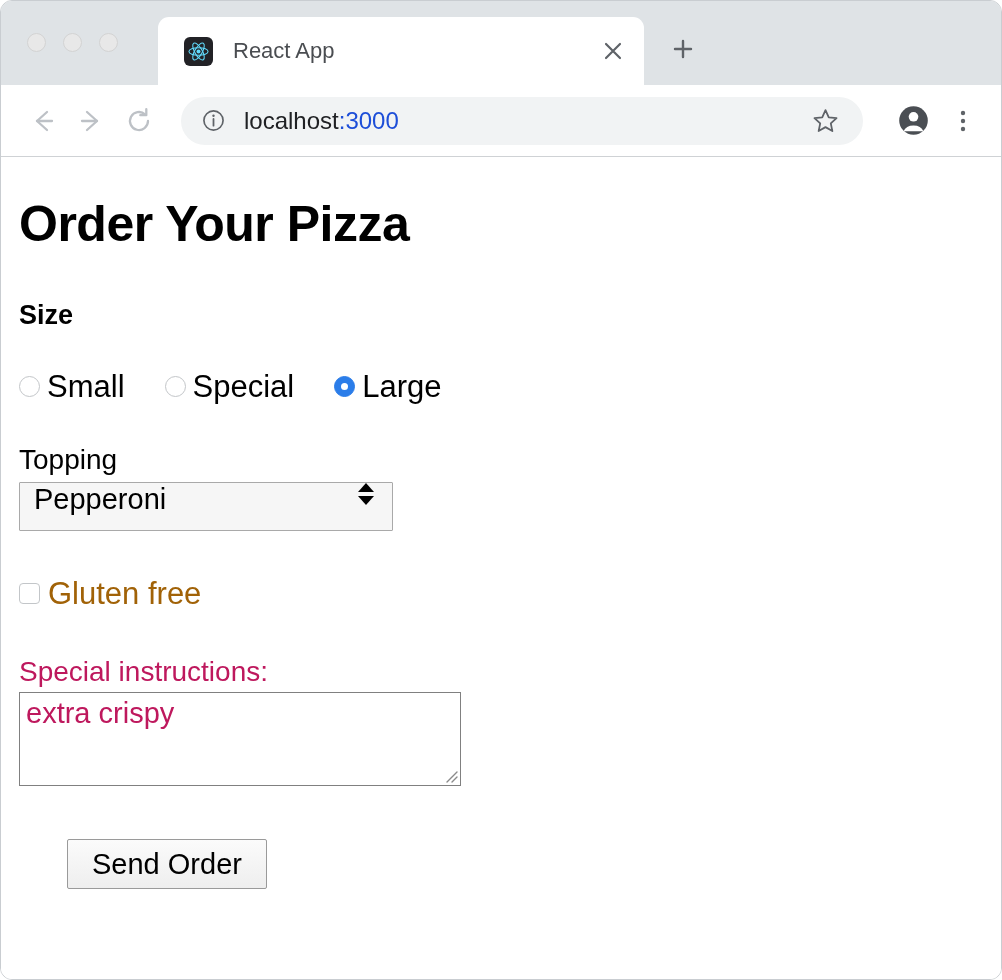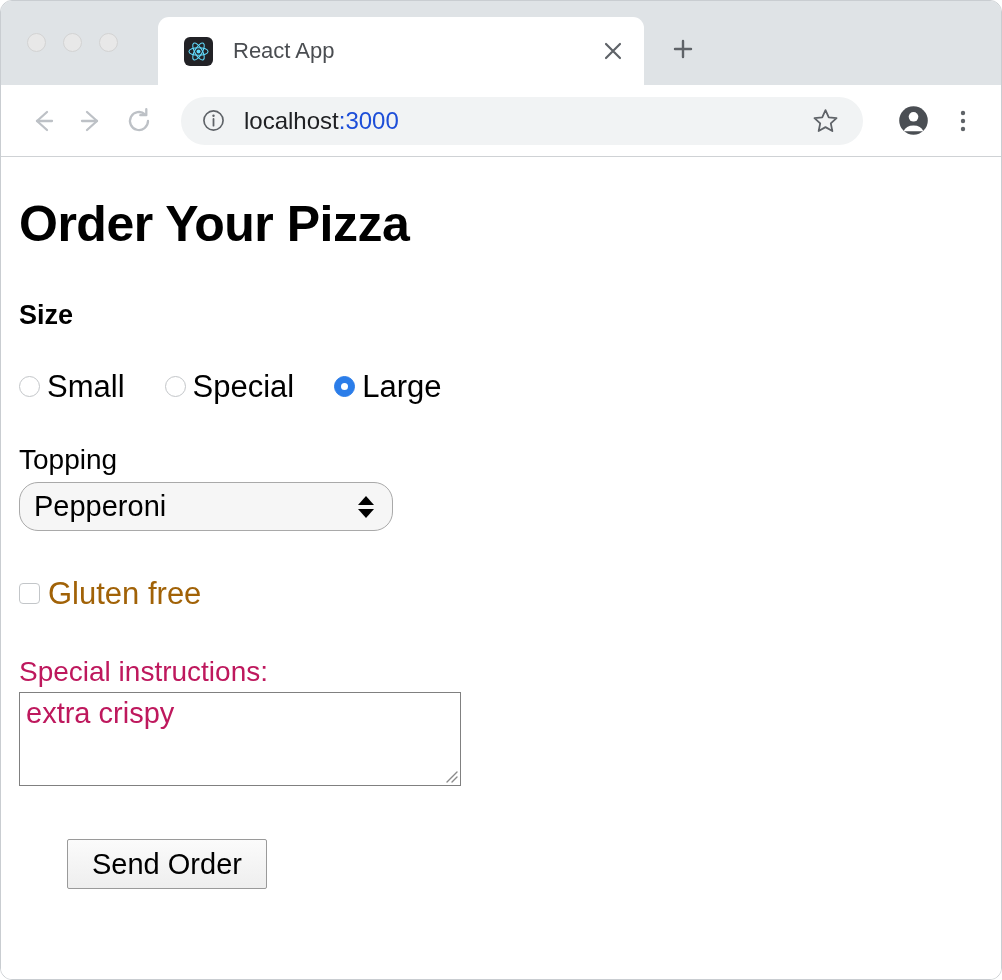--- a/index.html
+++ b/index.html
@@ -210,23 +210,22 @@
     font-size: 28px;
     color: #000000;
     margin-top: 42px;
   }
   .select-box {
     margin-top: 6px;
     width: 374px;
     height: 49px;
     background: #f6f6f6;
     border: 1px solid #a9a9a9;
-    border-radius: 19px;
-    display: flex;
-    align-items: center;
+    border-radius: 1px;
+    display: flex;
     padding: 0 10px 0 14px;
   }
   .select-value {
     flex: 1;
     font-size: 29px;
     color: #000000;
     white-space: nowrap;
     overflow: hidden;
   }
   .select-arrows {

